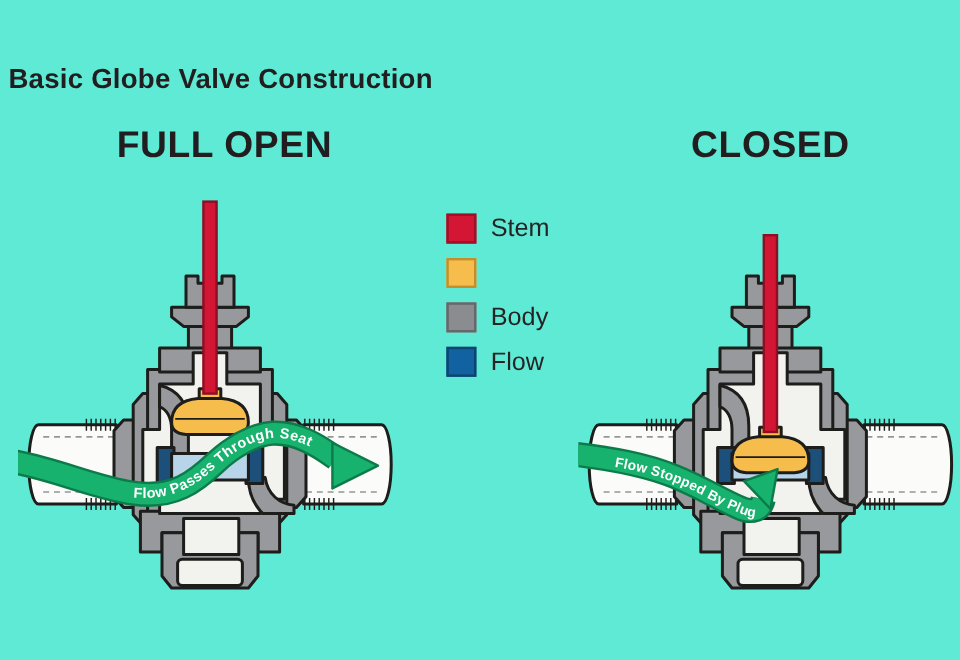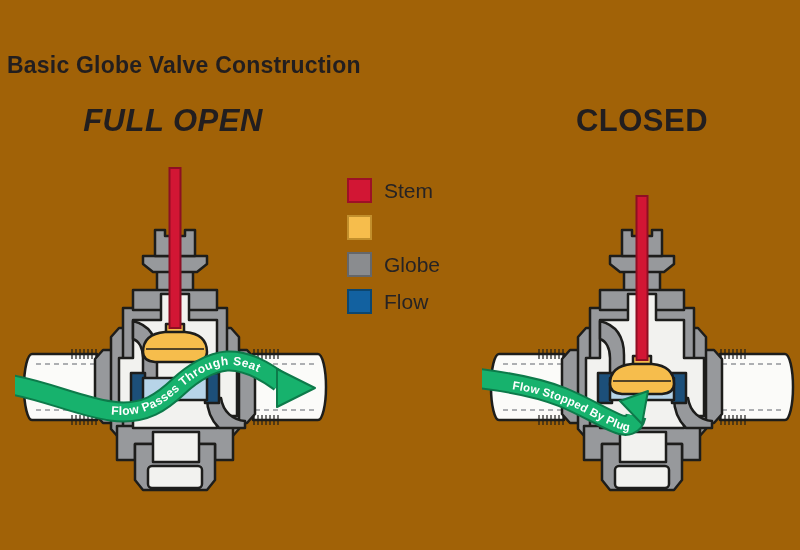--- a/index.html
+++ b/index.html
@@ -1,24 +1,24 @@
 <!DOCTYPE html>
 <html><head>
 <meta charset="utf-8">
 <style>
   html,body{margin:0;padding:0;background:#ffffff;}
-  .stage{position:relative;width:800px;height:550px;background:#a16207;overflow:hidden;
+  .stage{position:relative;width:800px;height:550px;background:#5eead4;overflow:hidden;
          font-family:"Liberation Sans",sans-serif;}
   .main-title{position:absolute;left:7px;top:52px;font-size:23px;font-weight:bold;
               color:#221e1f;letter-spacing:0.2px;white-space:nowrap;}
   .state-heading{position:absolute;top:103px;width:320px;text-align:center;font-size:31px;
                  font-weight:bold;color:#221e1f;letter-spacing:0.5px;}
-  .heading-open{left:13px;font-style:italic;}
+  .heading-open{left:27px;}
   .heading-closed{left:482px;}
-  .legend{position:absolute;left:347px;top:178px;}
+  .legend{position:absolute;left:372px;top:178px;}
   .legend-row{display:flex;align-items:center;height:25px;margin-bottom:12px;}
   .legend-swatch{width:21px;height:21px;border:2px solid #666;margin-right:12px;flex:none;}
   .legend-label{font-size:21px;color:#262324;line-height:25px;white-space:nowrap;}
   svg.valve{position:absolute;top:160px;width:320px;height:350px;}
   .valve-open{left:15px;}
   .valve-closed{left:482px;}
   .ol{stroke:#1d1d1b;stroke-width:2.5;stroke-linejoin:round;}
   .dash{fill:none;stroke:#94969a;stroke-width:1.4;stroke-dasharray:5 4;}
   .thr{fill:none;stroke:#1d1d1b;stroke-width:1.2;}
   .seam{fill:none;stroke:#1d1d1b;stroke-width:1.4;}
@@ -43,21 +43,21 @@
   <div class="legend">
     <div class="legend-row">
       <div class="legend-swatch" style="background: rgb(210, 22, 52); border-color: rgb(157, 16, 38);"></div>
       <div class="legend-label">Stem</div>
     </div>
     <div class="legend-row">
       <div class="legend-swatch" style="background: rgb(246, 189, 76); border-color: rgb(194, 143, 44);"></div>
     </div>
     <div class="legend-row">
       <div class="legend-swatch" style="background: rgb(138, 140, 143); border-color: rgb(101, 103, 106);"></div>
-      <div class="legend-label">Globe</div>
+      <div class="legend-label">Body</div>
     </div>
     <div class="legend-row">
       <div class="legend-swatch" style="background: rgb(18, 97, 160); border-color: rgb(12, 70, 111);"></div>
       <div class="legend-label">Flow</div>
     </div>
   </div>
 
   <svg class="valve valve-open" viewBox="0 0 320 350">
     <g fill="#fbfbf9">
       <path class="ol" d="M82,194 L17,194 A8,33 0 0 0 17,260 L82,260 Z"></path>

